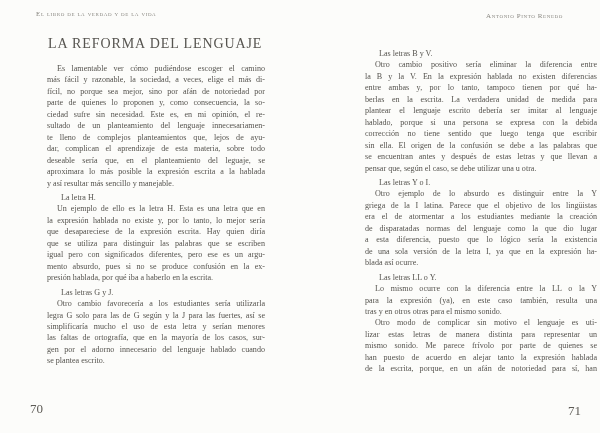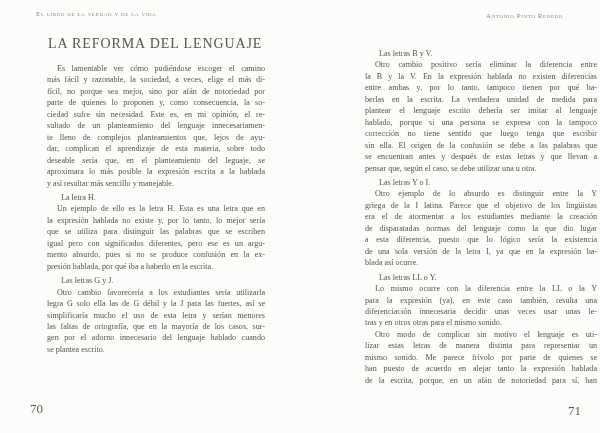--- a/index.html
+++ b/index.html
@@ -70,69 +70,69 @@
           <div class="line just">te lleno de complejos planteamientos que, lejos de ayu-</div>
           <div class="line just">dar, complican el aprendizaje de esta materia, sobre todo</div>
           <div class="line just">deseable sería que, en el planteamiento del leguaje, se</div>
           <div class="line just">aproximara lo más posible la expresión escrita a la hablada</div>
           <div class="line">y así resultar más sencillo y manejable.</div>
         </div>
         <div class="subheading">La letra H.</div>
         <div class="paragraph">
           <div class="line first just">Un ejemplo de ello es la letra H. Esta es una letra que en</div>
           <div class="line just">la expresión hablada no existe y, por lo tanto, lo mejor sería</div>
+          <div class="line just">que desapareciese de la expresión escrita. Hay quien diría</div>
           <div class="line just">que se utiliza para distinguir las palabras que se escriben</div>
           <div class="line just">igual pero con significados diferentes, pero ese es un argu-</div>
           <div class="line just">mento absurdo, pues si no se produce confusión en la ex-</div>
           <div class="line">presión hablada, por qué iba a haberlo en la escrita.</div>
         </div>
         <div class="subheading">Las letras G y J.</div>
         <div class="paragraph">
           <div class="line first just">Otro cambio favorecería a los estudiantes sería utilizarla</div>
-          <div class="line just">legra G solo ella las de G débil y la J para las fuertes, así se</div>
+          <div class="line just">legra G solo para las de G según y la J para las fuertes, así se</div>
           <div class="line just">simplificaría mucho el uso de esta letra y serían menores</div>
           <div class="line just">las faltas de ortografía, que en la mayoría de los casos, sur-</div>
           <div class="line just">gen por el adorno innecesario del lenguaje hablado cuando</div>
           <div class="line">se plantea escrito.</div>
         </div>
       </div>
     <div class="page-number pn-left">70</div>
   </div>
 
   <div class="page page-right">
     <div class="running-head rh-right">Antonio Pinto Renedo</div>
     <div class="body-text bt-right">
         <div class="subheading">Las letras B y V.</div>
         <div class="paragraph">
           <div class="line first just">Otro cambio positivo sería eliminar la diferencia entre</div>
           <div class="line just">la B y la V. En la expresión hablada no existen diferencias</div>
           <div class="line just">entre ambas y, por lo tanto, tampoco tienen por qué ha-</div>
           <div class="line just">berlas en la escrita. La verdadera unidad de medida para</div>
           <div class="line just">plantear el lenguaje escrito debería ser imitar al lenguaje</div>
-          <div class="line just">hablado, porque si una persona se expresa con la tampoco</div>
+          <div class="line just">hablado, porque si una persona se expresa con la debida</div>
           <div class="line just">corrección no tiene sentido que luego tenga que escribir</div>
           <div class="line just">sin ella. El origen de la confusión se debe a las palabras que</div>
           <div class="line just">se encuentran antes y después de estas letras y que llevan a</div>
           <div class="line">pensar que, según el caso, se debe utilizar una u otra.</div>
         </div>
         <div class="subheading">Las letras Y o I.</div>
         <div class="paragraph">
           <div class="line first just">Otro ejemplo de lo absurdo es distinguir entre la Y</div>
           <div class="line just">griega de la I latina. Parece que el objetivo de los lingüistas</div>
           <div class="line just">era el de atormentar a los estudiantes mediante la creación</div>
           <div class="line just">de disparatadas normas del lenguaje como la que dio lugar</div>
           <div class="line just">a esta diferencia, puesto que lo lógico sería la existencia</div>
           <div class="line just">de una sola versión de la letra I, ya que en la expresión ha-</div>
           <div class="line">blada así ocurre.</div>
         </div>
         <div class="subheading">Las letras LL o Y.</div>
         <div class="paragraph">
           <div class="line first just">Lo mismo ocurre con la diferencia entre la LL o la Y</div>
           <div class="line just">para la expresión (ya), en este caso también, resulta una</div>
-          <div class="line just">diferenciación innecesaria decidir unas veces usar unas le-</div>
           <div class="line">tras y en otros otras para el mismo sonido.</div>
         </div>
         <div class="paragraph">
           <div class="line first just">Otro modo de complicar sin motivo el lenguaje es uti-</div>
           <div class="line just">lizar estas letras de manera distinta para representar un</div>
           <div class="line just">mismo sonido. Me parece frívolo por parte de quienes se</div>
           <div class="line just">han puesto de acuerdo en alejar tanto la expresión hablada</div>
           <div class="line just">de la escrita, porque, en un afán de notoriedad para sí, han</div>
         </div>
       </div>

